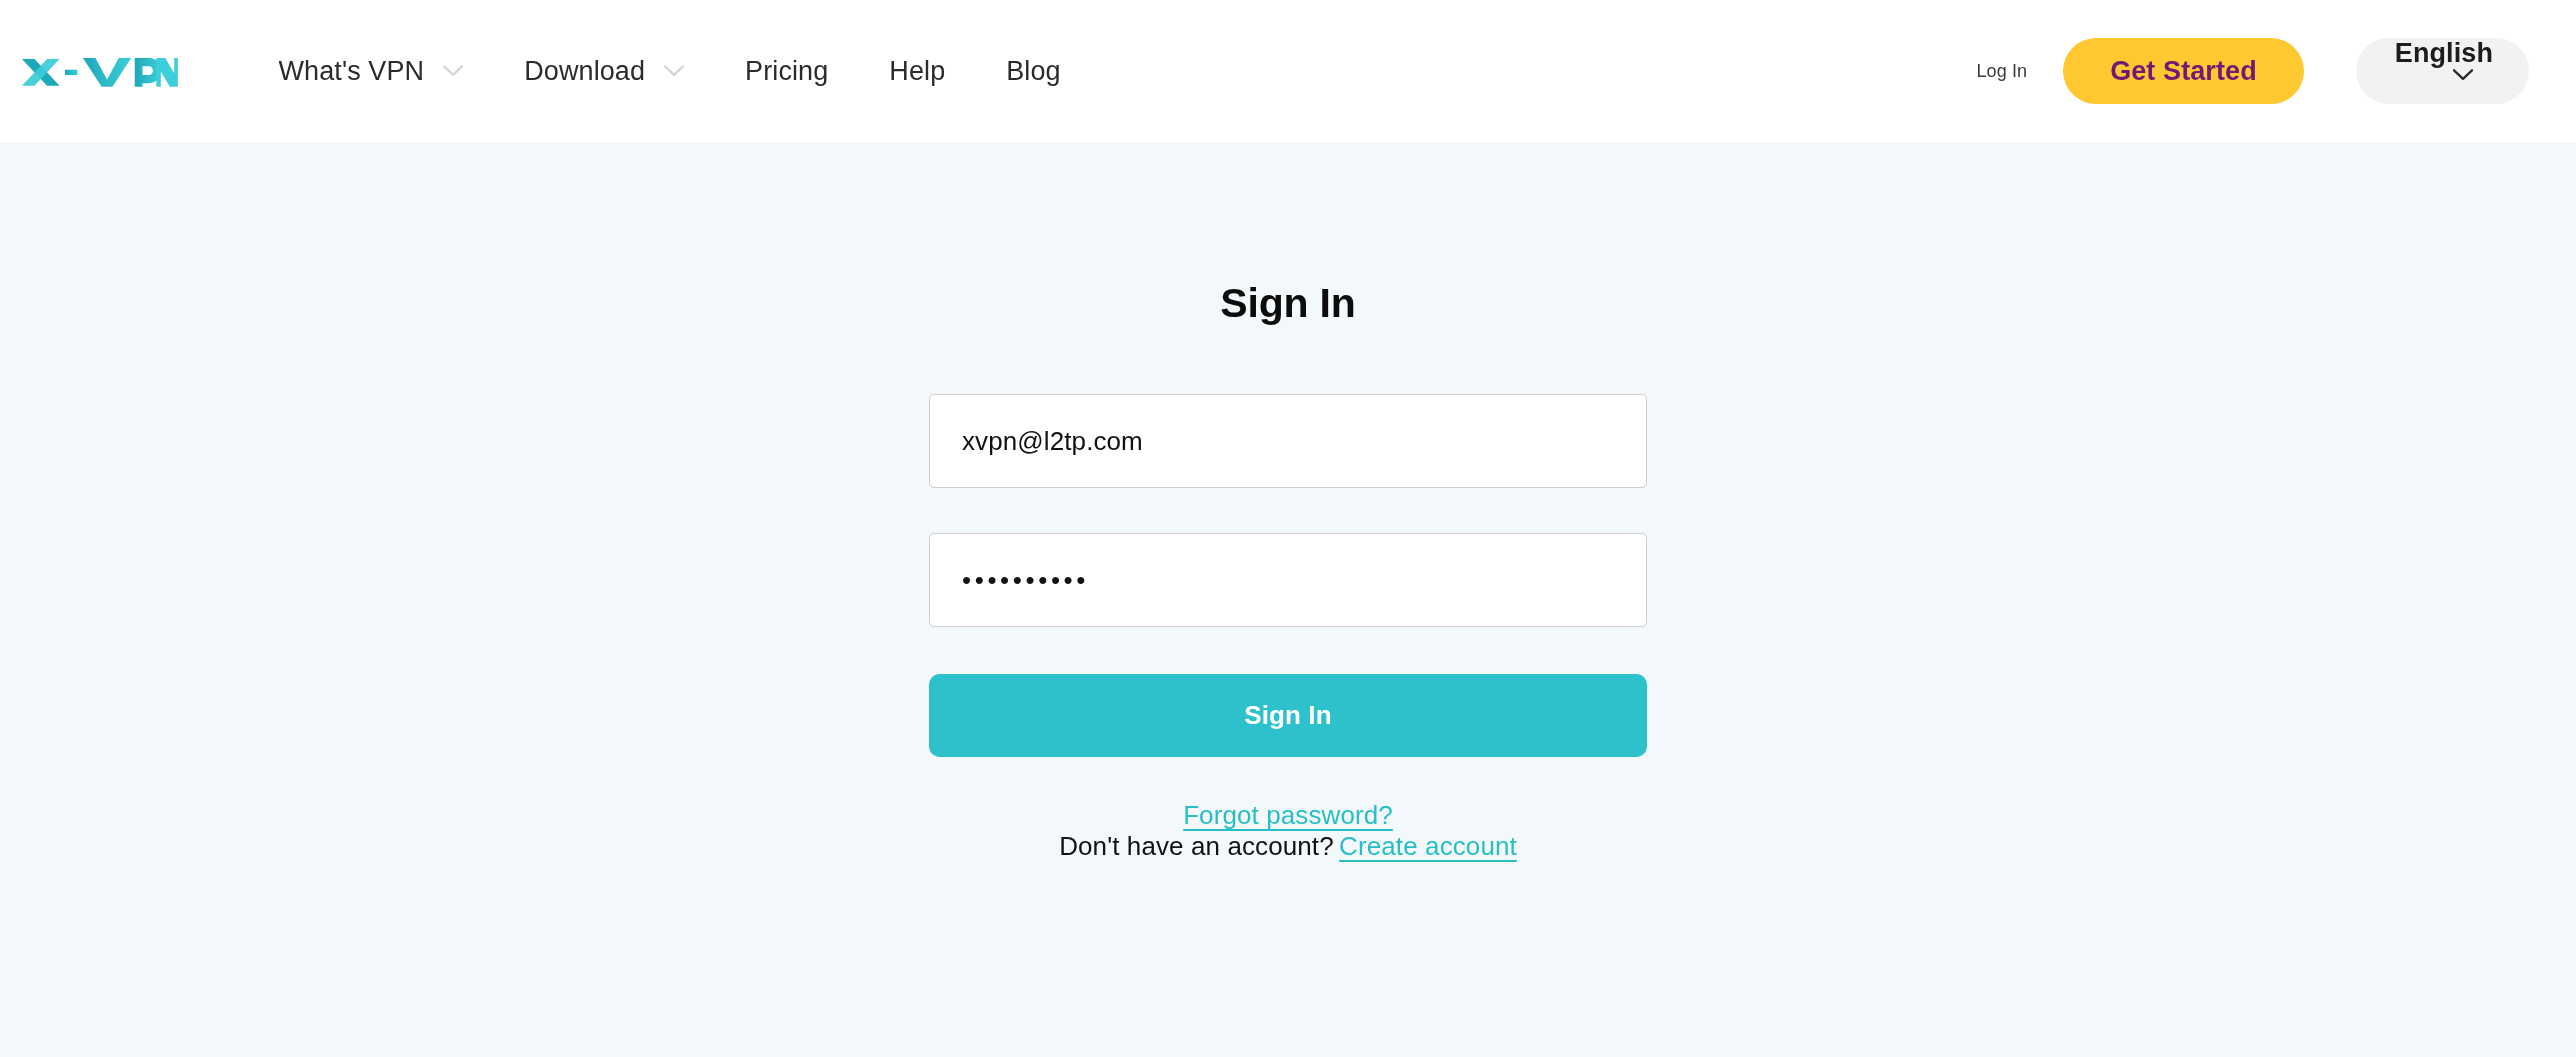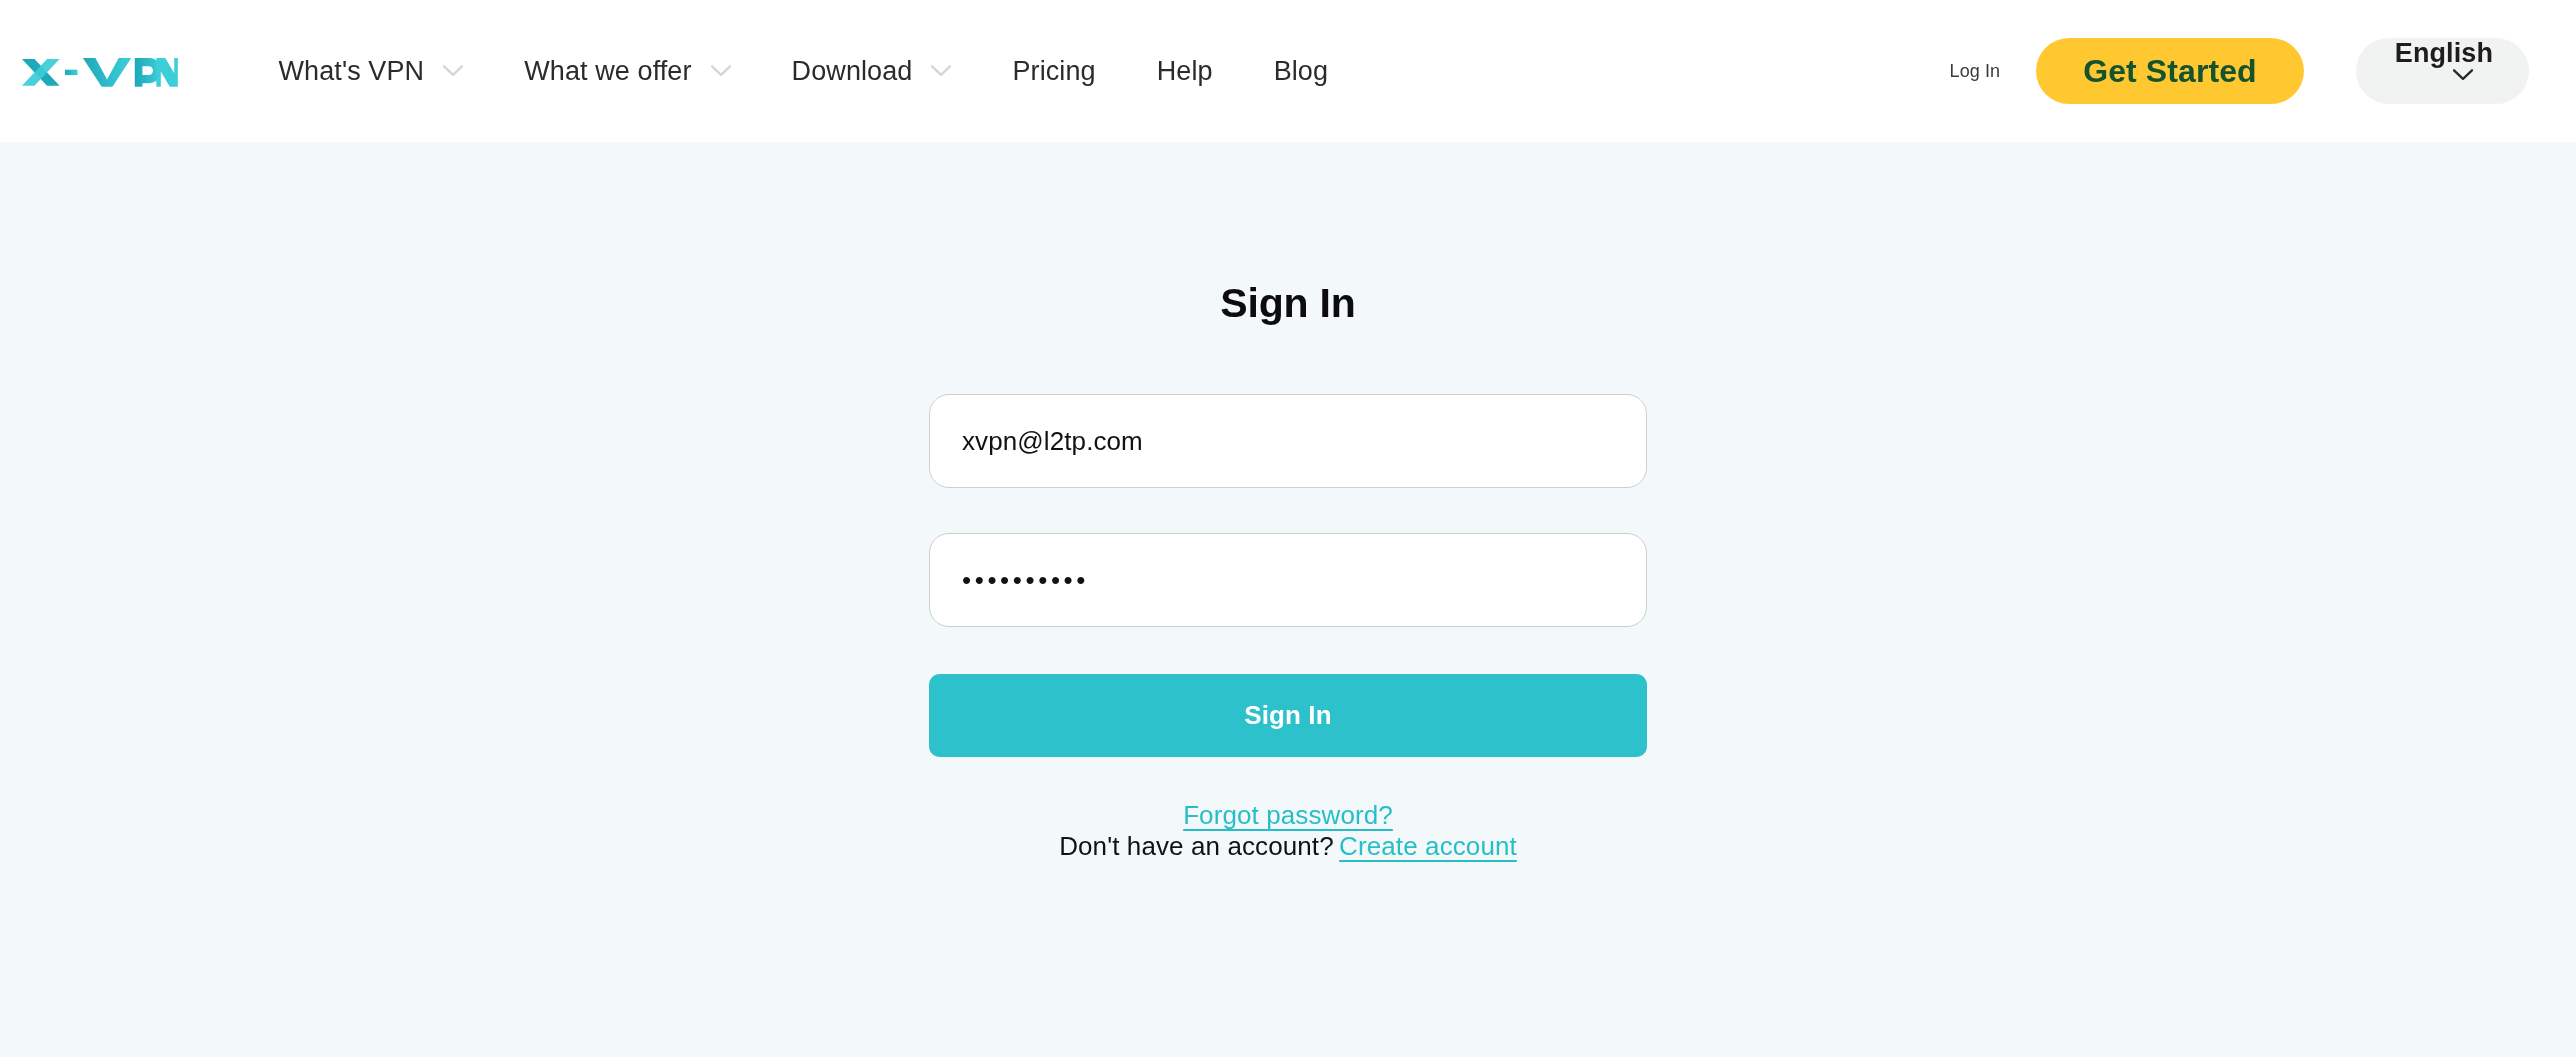--- a/index.html
+++ b/index.html
@@ -72,22 +72,22 @@
     font-size: 18px;
     color: #3a3a3a;
     white-space: nowrap;
     cursor: pointer;
     letter-spacing: 0.1px;
     margin-right: 36px;
   }
 
   .btn-get-started {
     background: #ffc831;
-    color: #14532d;
-    font-size: 32px;
+    color: #701a75;
+    font-size: 27px;
     font-weight: bold;
     border: none;
     border-radius: 36px;
     height: 66px;
     padding: 0 47px;
     display: flex;
     align-items: center;
     justify-content: center;
     white-space: nowrap;
     cursor: pointer;
@@ -139,21 +139,21 @@
     margin-top: 138px;
     letter-spacing: -0.2px;
   }
 
   .field {
     margin-top: 0;
     width: 718px;
     height: 94px;
     background: #ffffff;
     border: 1.8px solid #cfcfcf;
-    border-radius: 20px;
+    border-radius: 5px;
     display: flex;
     align-items: center;
     padding: 0 32px;
     font-size: 26px;
     color: #121212;
     font-family: "Liberation Sans", sans-serif;
     outline: none;
     letter-spacing: 0.1px;
   }
   .field::placeholder { color: #9a9a9a; }
@@ -238,28 +238,20 @@
 
     <div class="nav-item">
       <span>What's VPN</span>
       <span class="caret">
         <svg width="20" height="11.7" viewBox="0 0 22 13">
             <path d="M1 1.5L11 11L21 1.5" fill="none" stroke="#d5d5d5" stroke-width="2.6" stroke-linecap="round" stroke-linejoin="round"></path>
           </svg>
       </span>
     </div>
 
-    <div class="nav-item">
-      <span>What we offer</span>
-      <span class="caret">
-        <svg width="20" height="11.7" viewBox="0 0 22 13">
-            <path d="M1 1.5L11 11L21 1.5" fill="none" stroke="#d5d5d5" stroke-width="2.6" stroke-linecap="round" stroke-linejoin="round"></path>
-          </svg>
-      </span>
-    </div>
 
     <div class="nav-item">
       <span>Download</span>
       <span class="caret">
         <svg width="20" height="11.7" viewBox="0 0 22 13">
             <path d="M1 1.5L11 11L21 1.5" fill="none" stroke="#d5d5d5" stroke-width="2.6" stroke-linecap="round" stroke-linejoin="round"></path>
           </svg>
       </span>
     </div>
 

